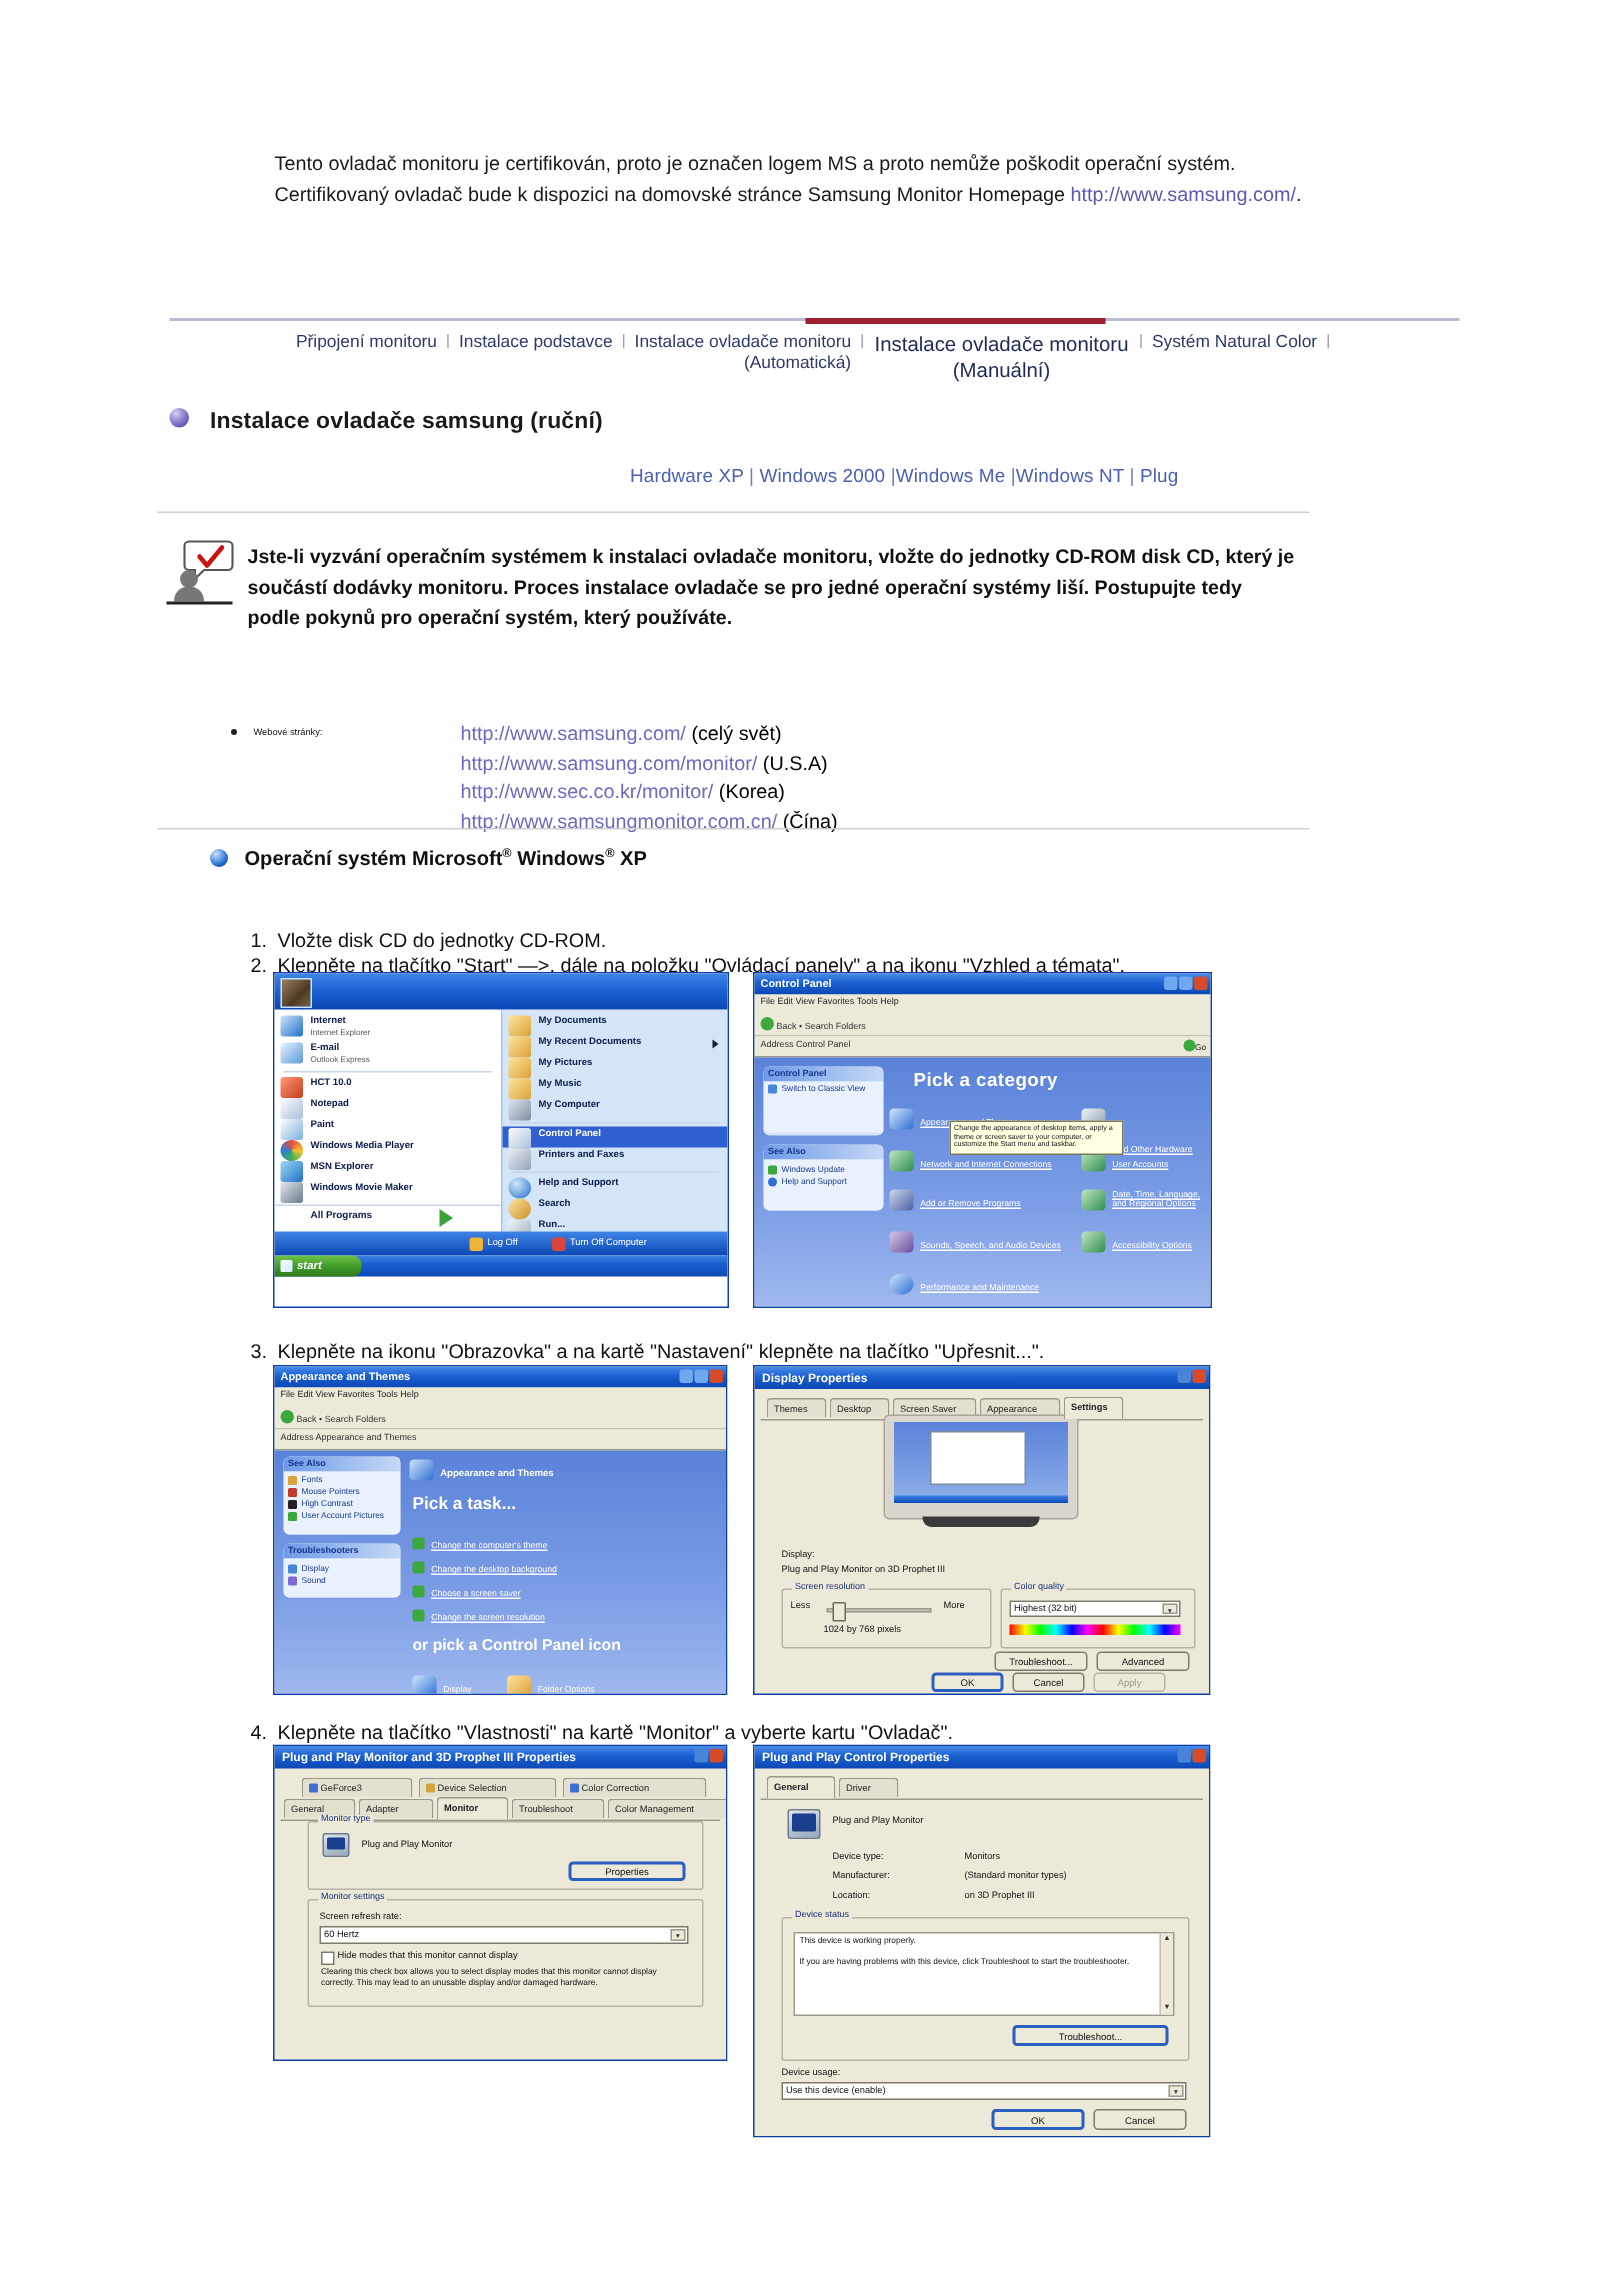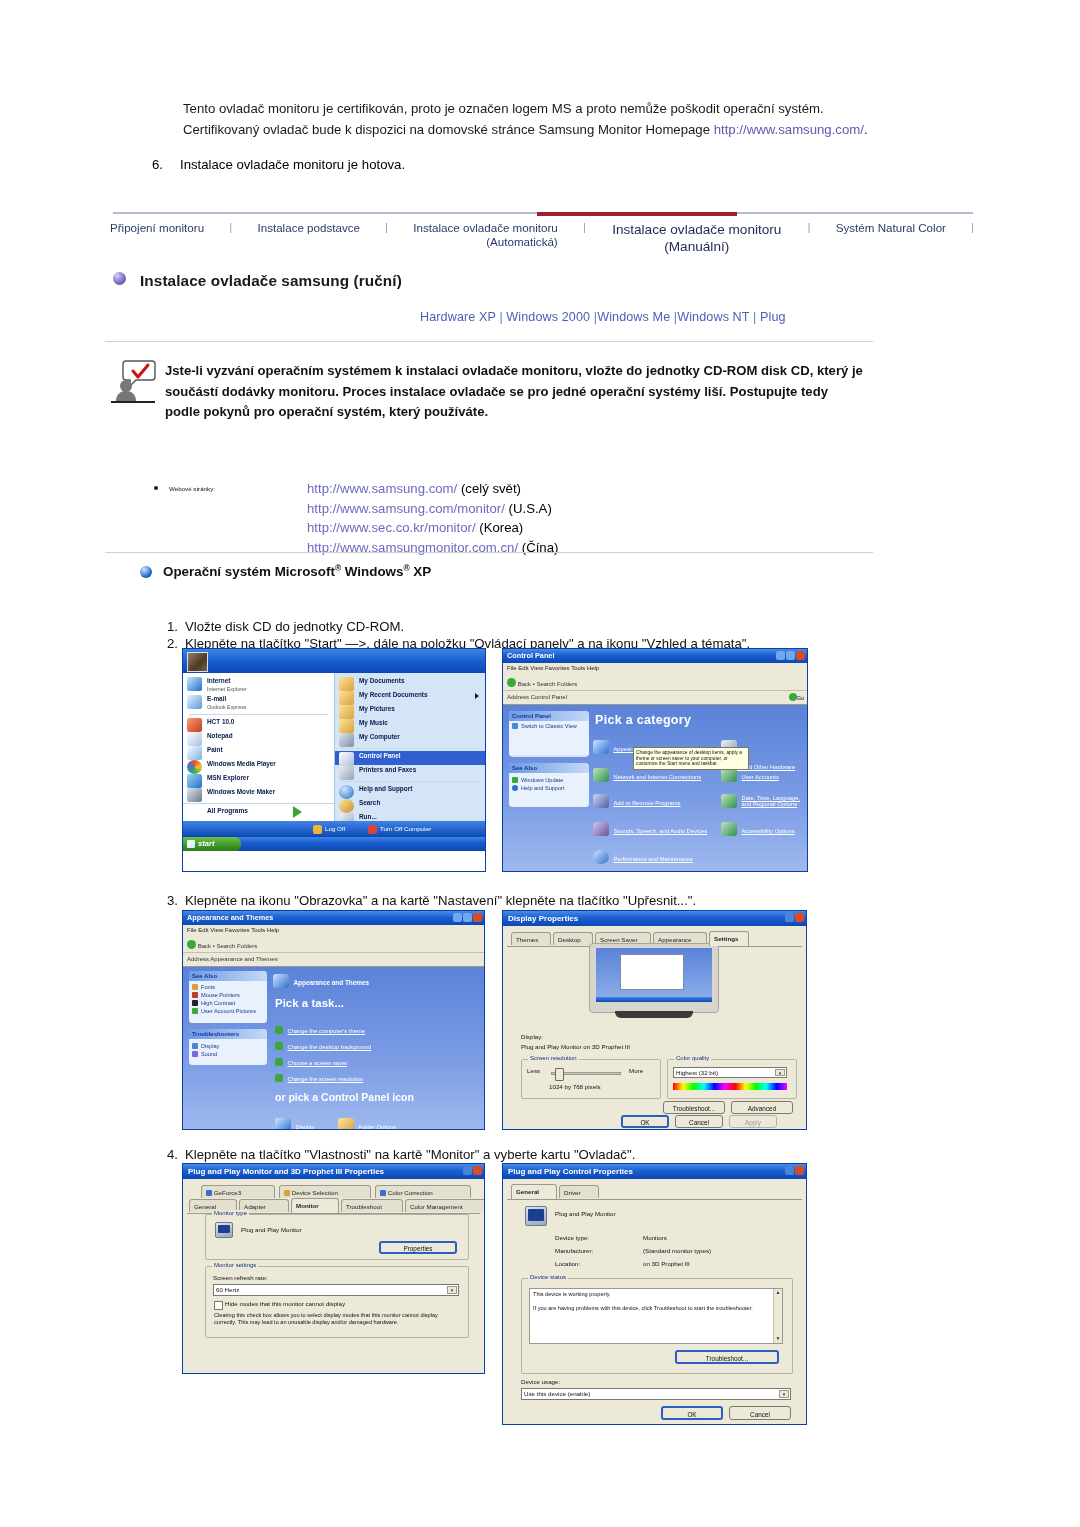--- a/index.html
+++ b/index.html
@@ -65,21 +65,21 @@
     left: 432px; top: 0px;
     width: 200px; height: 4px;
     background: #9e1f30;
   }
   .navitems {
     position: absolute;
     left: 0; top: 9px;
     width: 870px;
     display: flex;
     align-items: flex-start;
-    justify-content: space-between;
+    justify-content: center;
   }
   .navitem {
     font-size: 11.6px;
     line-height: 14px;
     color: #2b3a6b;
     text-align: right;
     white-space: pre-line;
     padding: 0 5px;
   }
   .navitem.active {
@@ -326,20 +326,21 @@
     left: 3px; top: 2px;
     width: 6px; height: 6px;
     border-radius: 1px;
     background: #4a86d8;
   }
   .pickcat {
     color: #ffffff;
     font-size: 12.5px;
     font-weight: bold;
     letter-spacing: 0.3px;
+    margin-left: 14px;
   }
   .cattxt {
     font-size: 5.8px;
     color: #ffffff;
     text-decoration: underline;
     white-space: nowrap;
   }
   .caticon {
     width: 16px; height: 14px;
     border-radius: 3px;
@@ -622,23 +623,20 @@
     border-radius: 1px;
   }
 </style>
 </head>
 <body>
 
 <div class="page">
 
   <div class="intro">
     <span>Tento ovladač monitoru je certifikován, proto je označen logem MS a proto nemůže poškodit operační systém. Certifikovaný ovladač bude k dispozici na domovské stránce Samsung Monitor Homepage </span><span class="link">http://www.samsung.com/</span><span>.</span>
-  </div>
-  <div class="intro-step">
-    <span class="num">6.</span><span>Instalace ovladače monitoru je hotova.</span>
   </div>
 
   <div class="navwrap">
     <div class="navrule"></div>
     <div class="navactivebar"></div>
     <div class="navitems">
       <div class="navitem">Připojení monitoru</div>
       <div class="navsep">|</div>
       <div class="navitem">Instalace podstavce</div>
       <div class="navsep">|</div>

